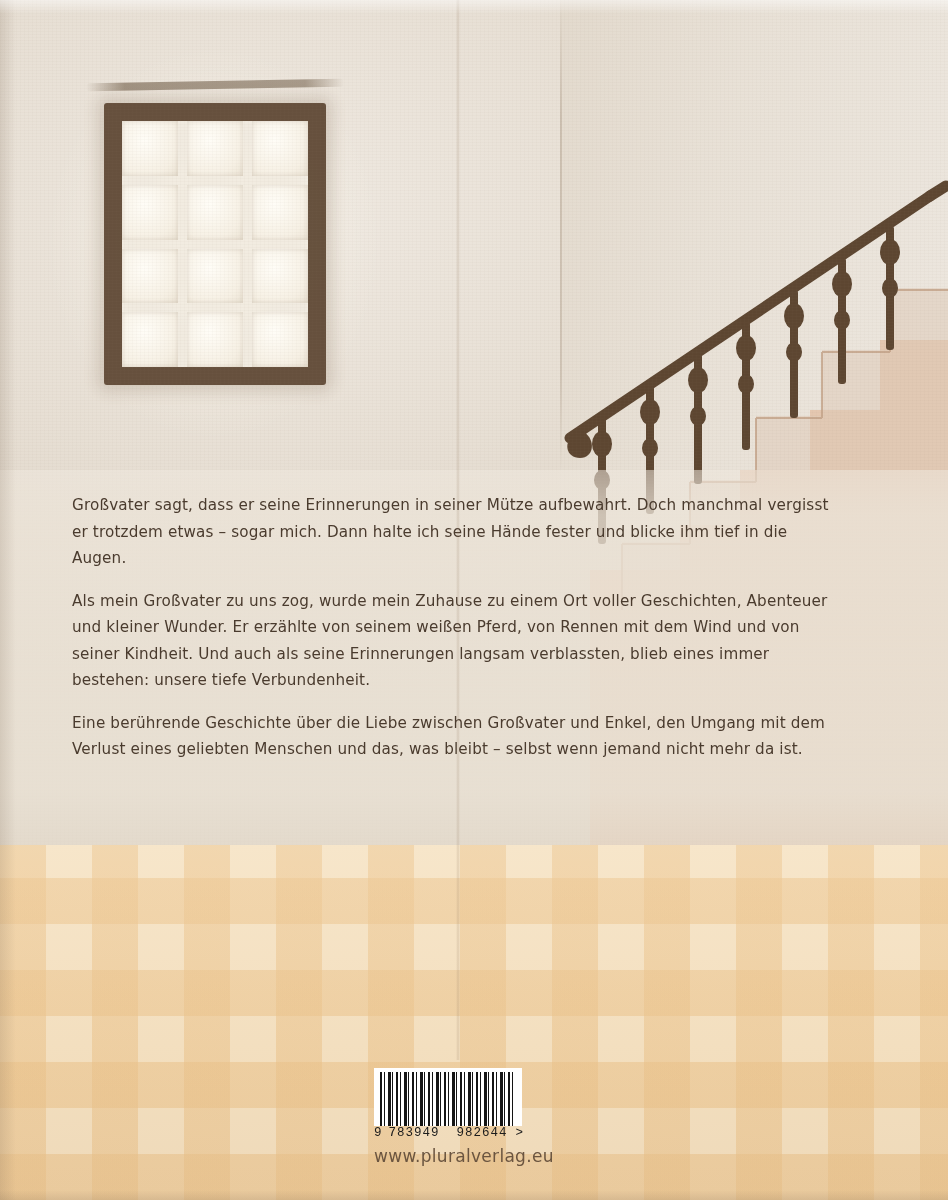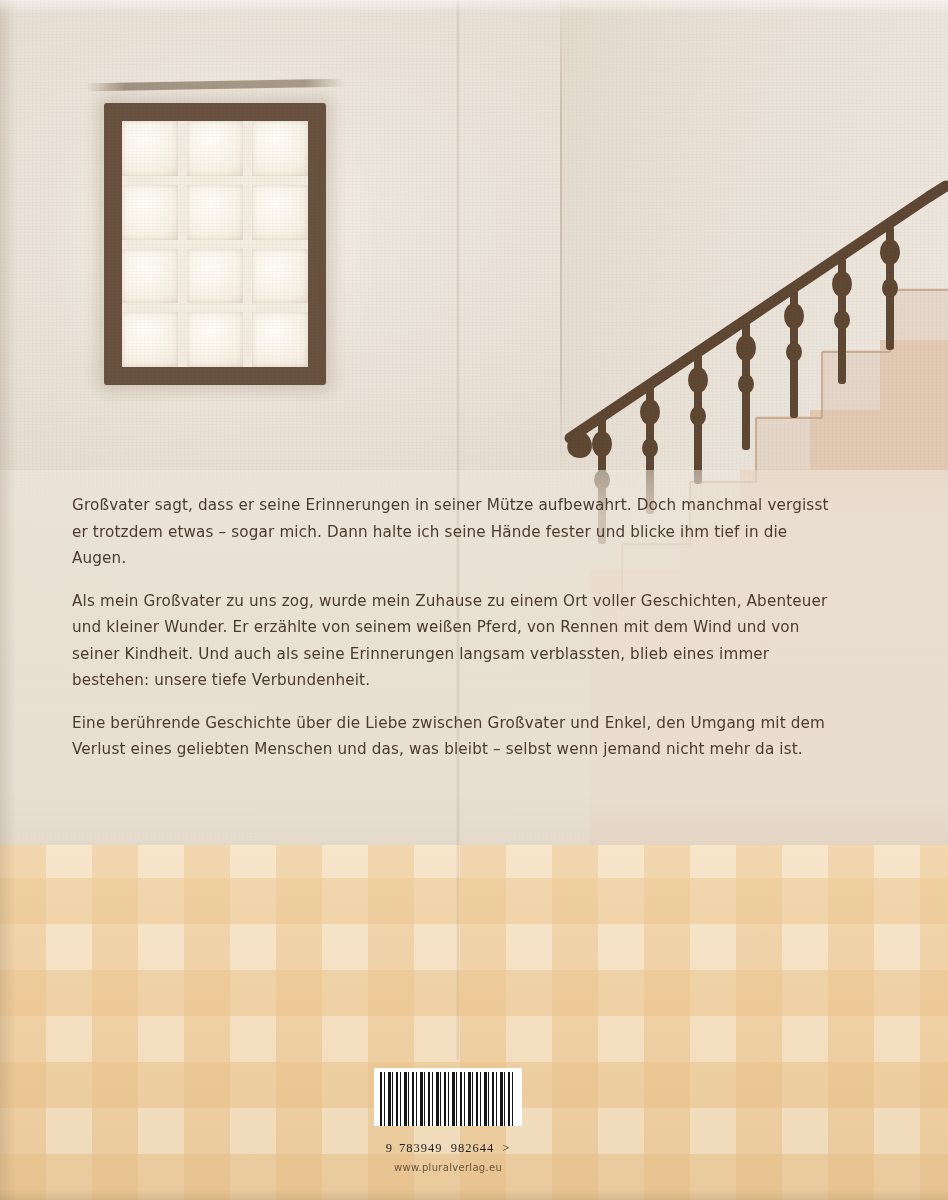--- a/index.html
+++ b/index.html
@@ -155,32 +155,32 @@
   }
   .barcode-bars .bars {
     height: 54px;
     background-image: repeating-linear-gradient(90deg,
       #141414 0px, #141414 2px, #ffffff 2px, #ffffff 4px,
       #141414 4px, #141414 5px, #ffffff 5px, #ffffff 8px,
       #141414 8px, #141414 11px, #ffffff 11px, #ffffff 12px,
       #141414 12px, #141414 13px, #ffffff 13px, #ffffff 16px);
   }
   .barcode-digits {
-    margin-top: 15px;
-    font-family: Liberation Serif, serif;
+    margin-top: 0;
+    font-family: Liberation Mono, monospace;
     font-size: 12.5px;
     color: #1c1c1c;
     letter-spacing: 1px;
     white-space: nowrap;
   }
   .barcode-digits .lead { margin-right: 6px; }
   .barcode-digits .tail { margin-left: 8px; }
   .publisher-url {
     margin-top: 6px;
-    font-size: 10px;
+    font-size: 17px;
     color: #6b5540;
     letter-spacing: .3px;
   }
 
   
   .spine-fold {
     position: absolute;
     left: 456px; top: 0;
     width: 4px; height: 1060px;
     background: linear-gradient(90deg, rgba(150,125,100,0) 0%, rgba(150,125,100,0.22) 50%, rgba(150,125,100,0) 100%);

